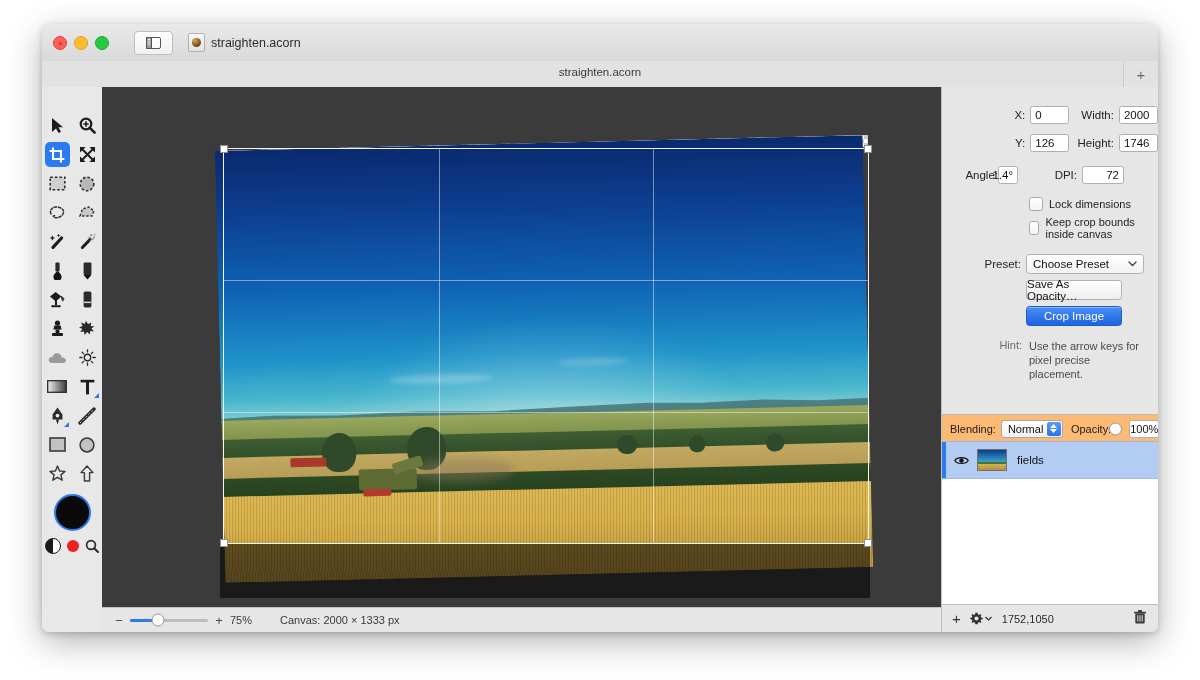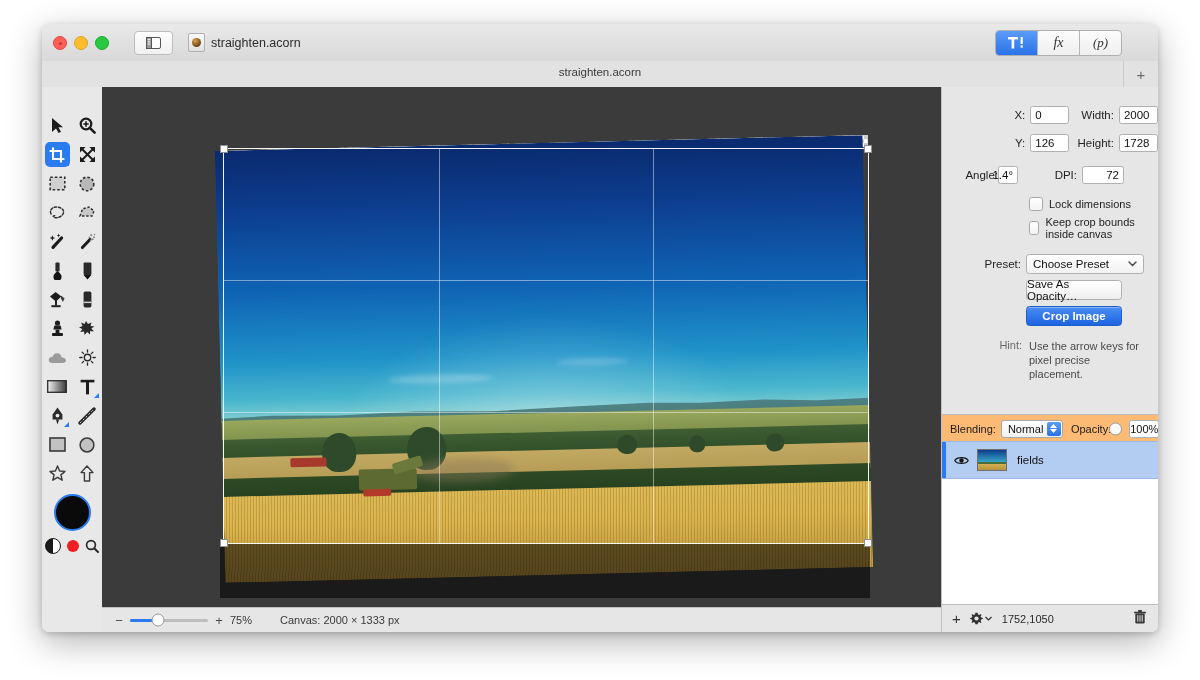--- a/index.html
+++ b/index.html
@@ -190,36 +190,20 @@
         </svg>
       </div>
 
       <div class="doc-chip">
         <span class="doc-icon">
             <i></i>
           </span>
         <span class="doc-name">straighten.acorn</span>
       </div>
 
-      <div class="segments">
-        <div class="seg active">
-          <svg width="20" height="14" viewBox="0 0 20 14">
-            <rect x="1" y="1" width="10" height="2.4" fill="#fff"></rect>
-            <rect x="4.6" y="3" width="2.6" height="9.6" fill="#fff"></rect>
-            <rect x="13.6" y="1" width="2.2" height="7" fill="#fff"></rect>
-            <rect x="13.6" y="9.4" width="2.2" height="2.2" fill="#fff"></rect>
-          </svg>
-        </div>
-        <div class="seg">
-          <span class="fx">fx</span>
-        </div>
-        <div class="seg">
-          <span class="pp">(p)</span>
-        </div>
-      </div>
     </div>
 
     <div class="tabstrip">
       <div class="tabtitle">straighten.acorn</div>
       <div class="tab-add">+</div>
     </div>
 
     <div class="tools">
       <div class="toolgrid">
 
@@ -495,21 +479,21 @@
           <span class="lab" style="width:86px;">X:</span>
           <span class="fld num" style="width:40px;margin-left:5px;">0</span>
           <span class="lab" style="width:46px;">Width:</span>
           <span class="fld num" style="width:40px;margin-left:5px;">2000</span>
         </div>
 
         <div class="frow">
           <span class="lab" style="width:86px;">Y:</span>
           <span class="fld num" style="width:40px;margin-left:5px;">126</span>
           <span class="lab" style="width:46px;">Height:</span>
-          <span class="fld num" style="width:40px;margin-left:5px;">1728</span>
+          <span class="fld num" style="width:40px;margin-left:5px;">1746</span>
         </div>
 
         <div class="frow" style="margin-top:9px;">
           <span class="lab" style="width:56px;">Angle:</span>
           <span class="fld right" style="width:20px;margin-left:0;">1.4°</span>
           <span class="lab" style="width:47px;margin-left:12px;">DPI:</span>
           <span class="fld right" style="width:40px;margin-left:5px;padding-left:36px;">72</span>
         </div>
 
         <div class="cbrow" style="margin-left:87px;margin-top:11px;">
@@ -531,21 +515,21 @@
           </span>
         </div>
 
         <div class="frow" style="margin-top:3px;">
           <span style="width:84px;"></span>
           <span class="pushbtn" style="width:96px;">Save As Opacity…</span>
         </div>
 
         <div class="frow" style="margin-top:3px;">
           <span style="width:84px;"></span>
-          <span class="bluebtn" style="width:96px;font-weight:bold;">Crop Image</span>
+          <span class="bluebtn" style="width:96px;">Crop Image</span>
         </div>
 
         <div style="display:flex;margin-top:12px;">
           <span class="hintlab" style="width:80px;text-align:right;">Hint:</span>
           <span class="hinttxt" style="margin-left:7px;width:112px;">Use the arrow keys for pixel precise placement.</span>
         </div>
       </div>
 
       <div class="layerbar">
         <span style="font-size:11px;color:#1b1b1b;margin-left:8px;">Blending:</span>

